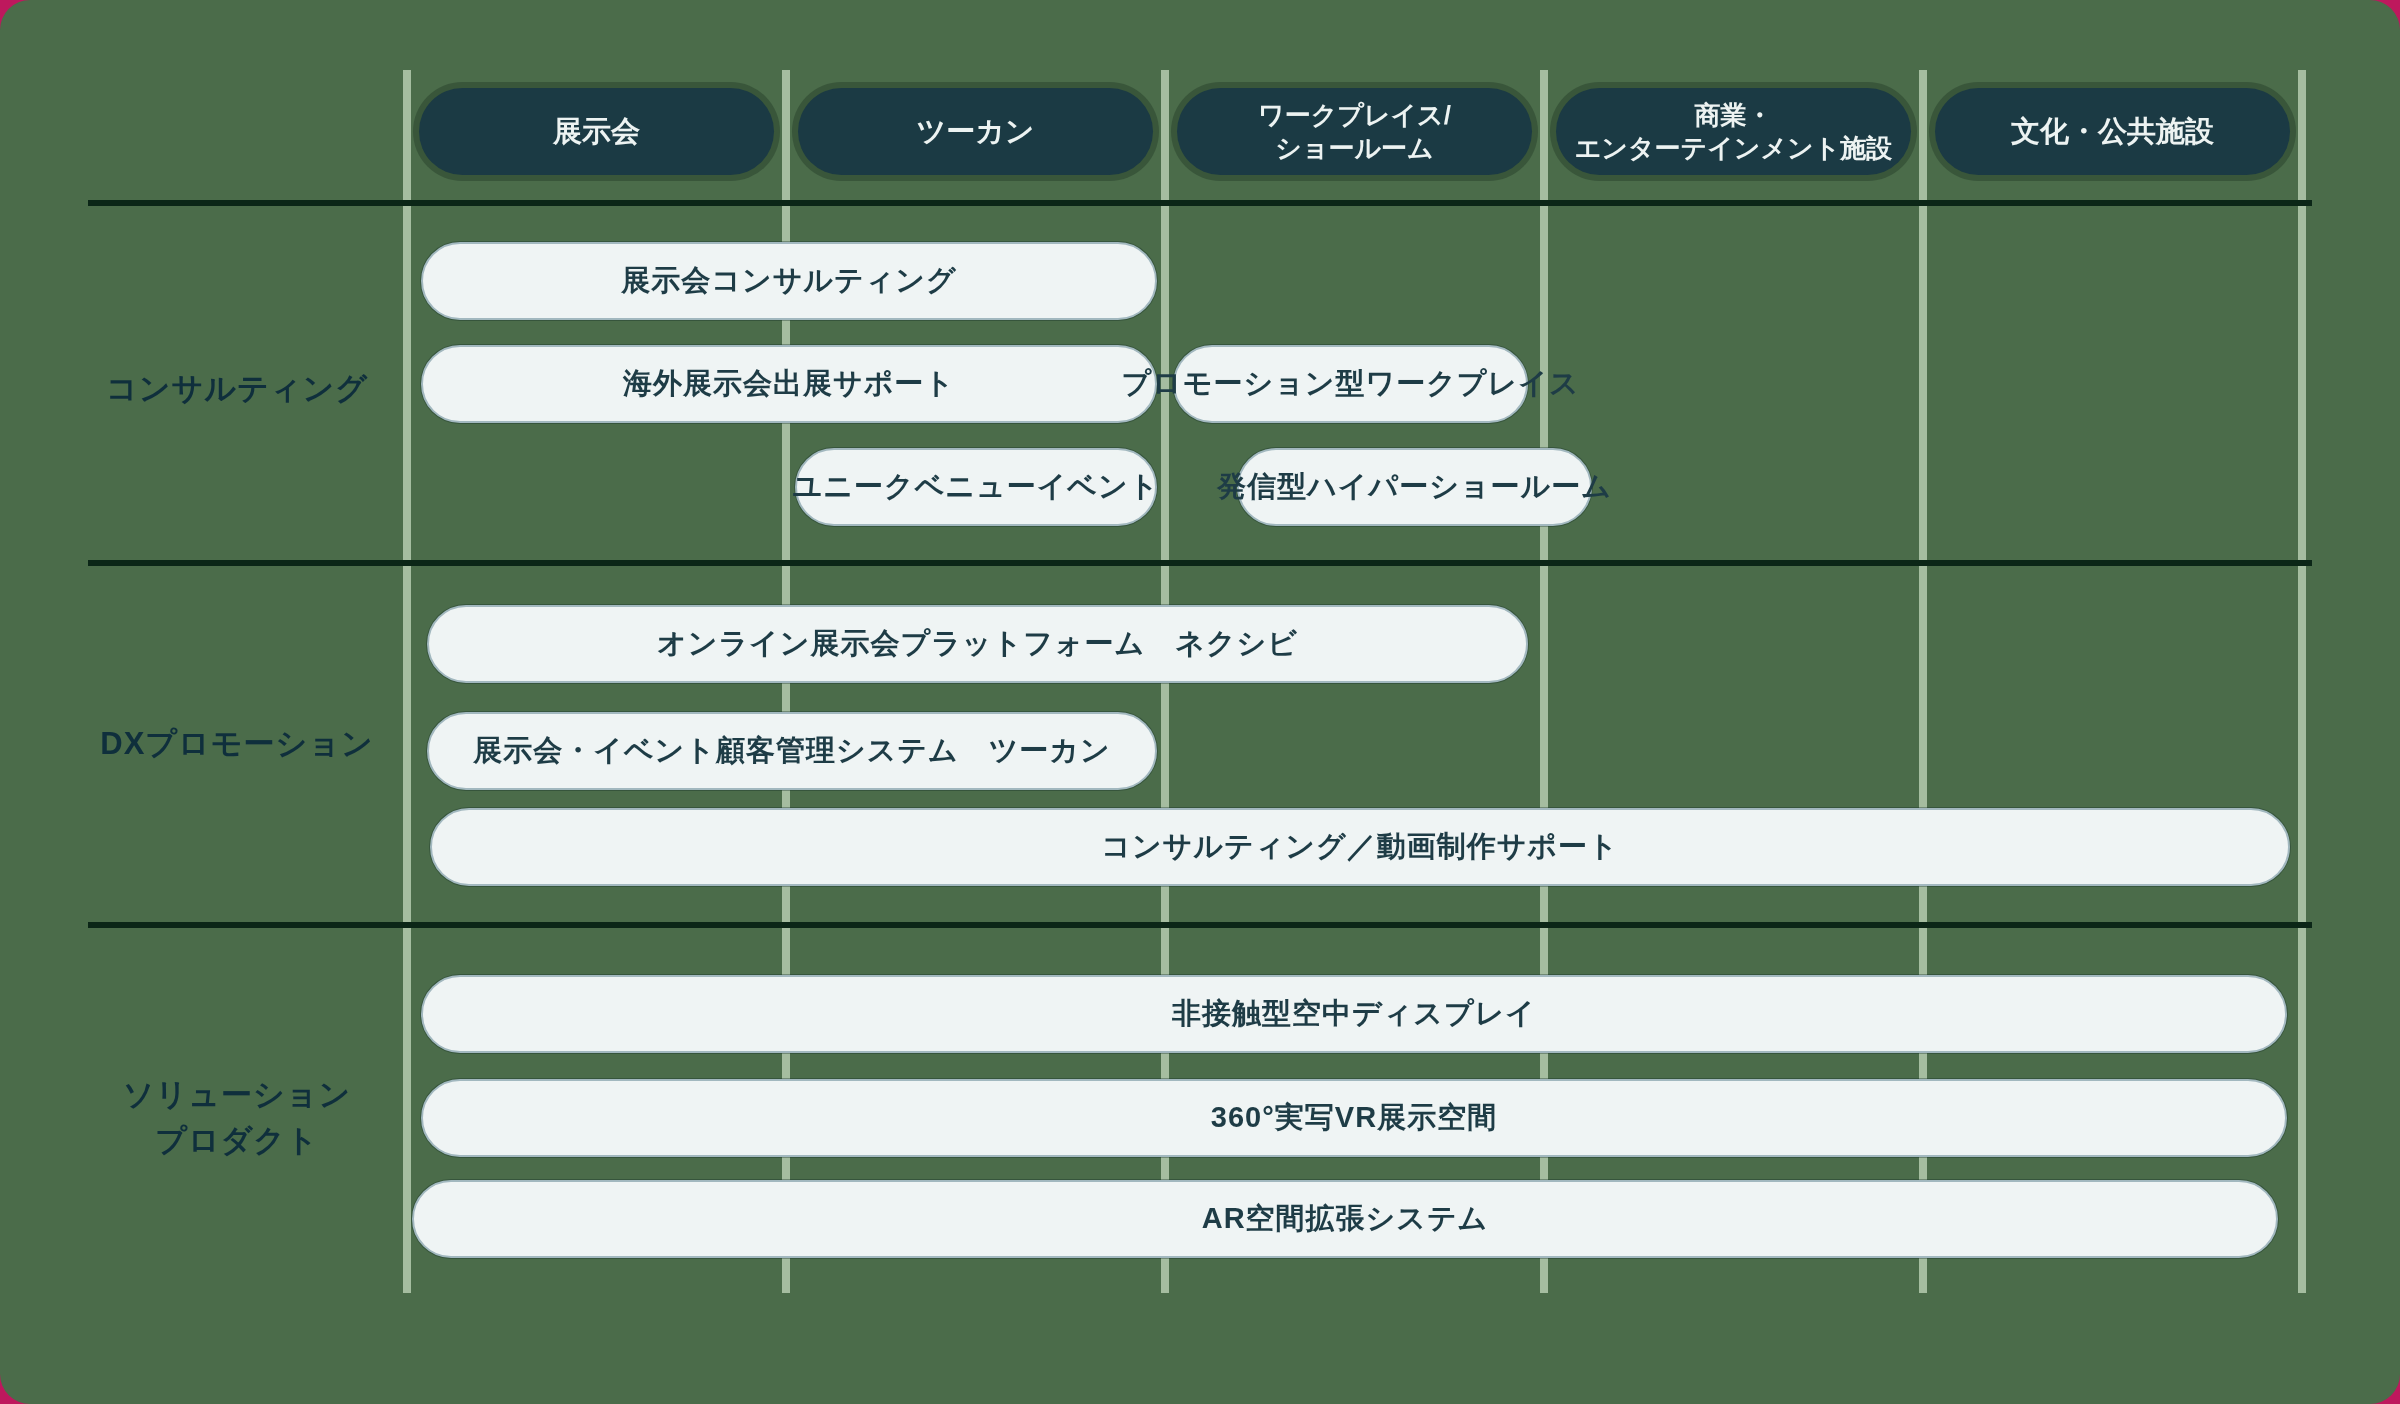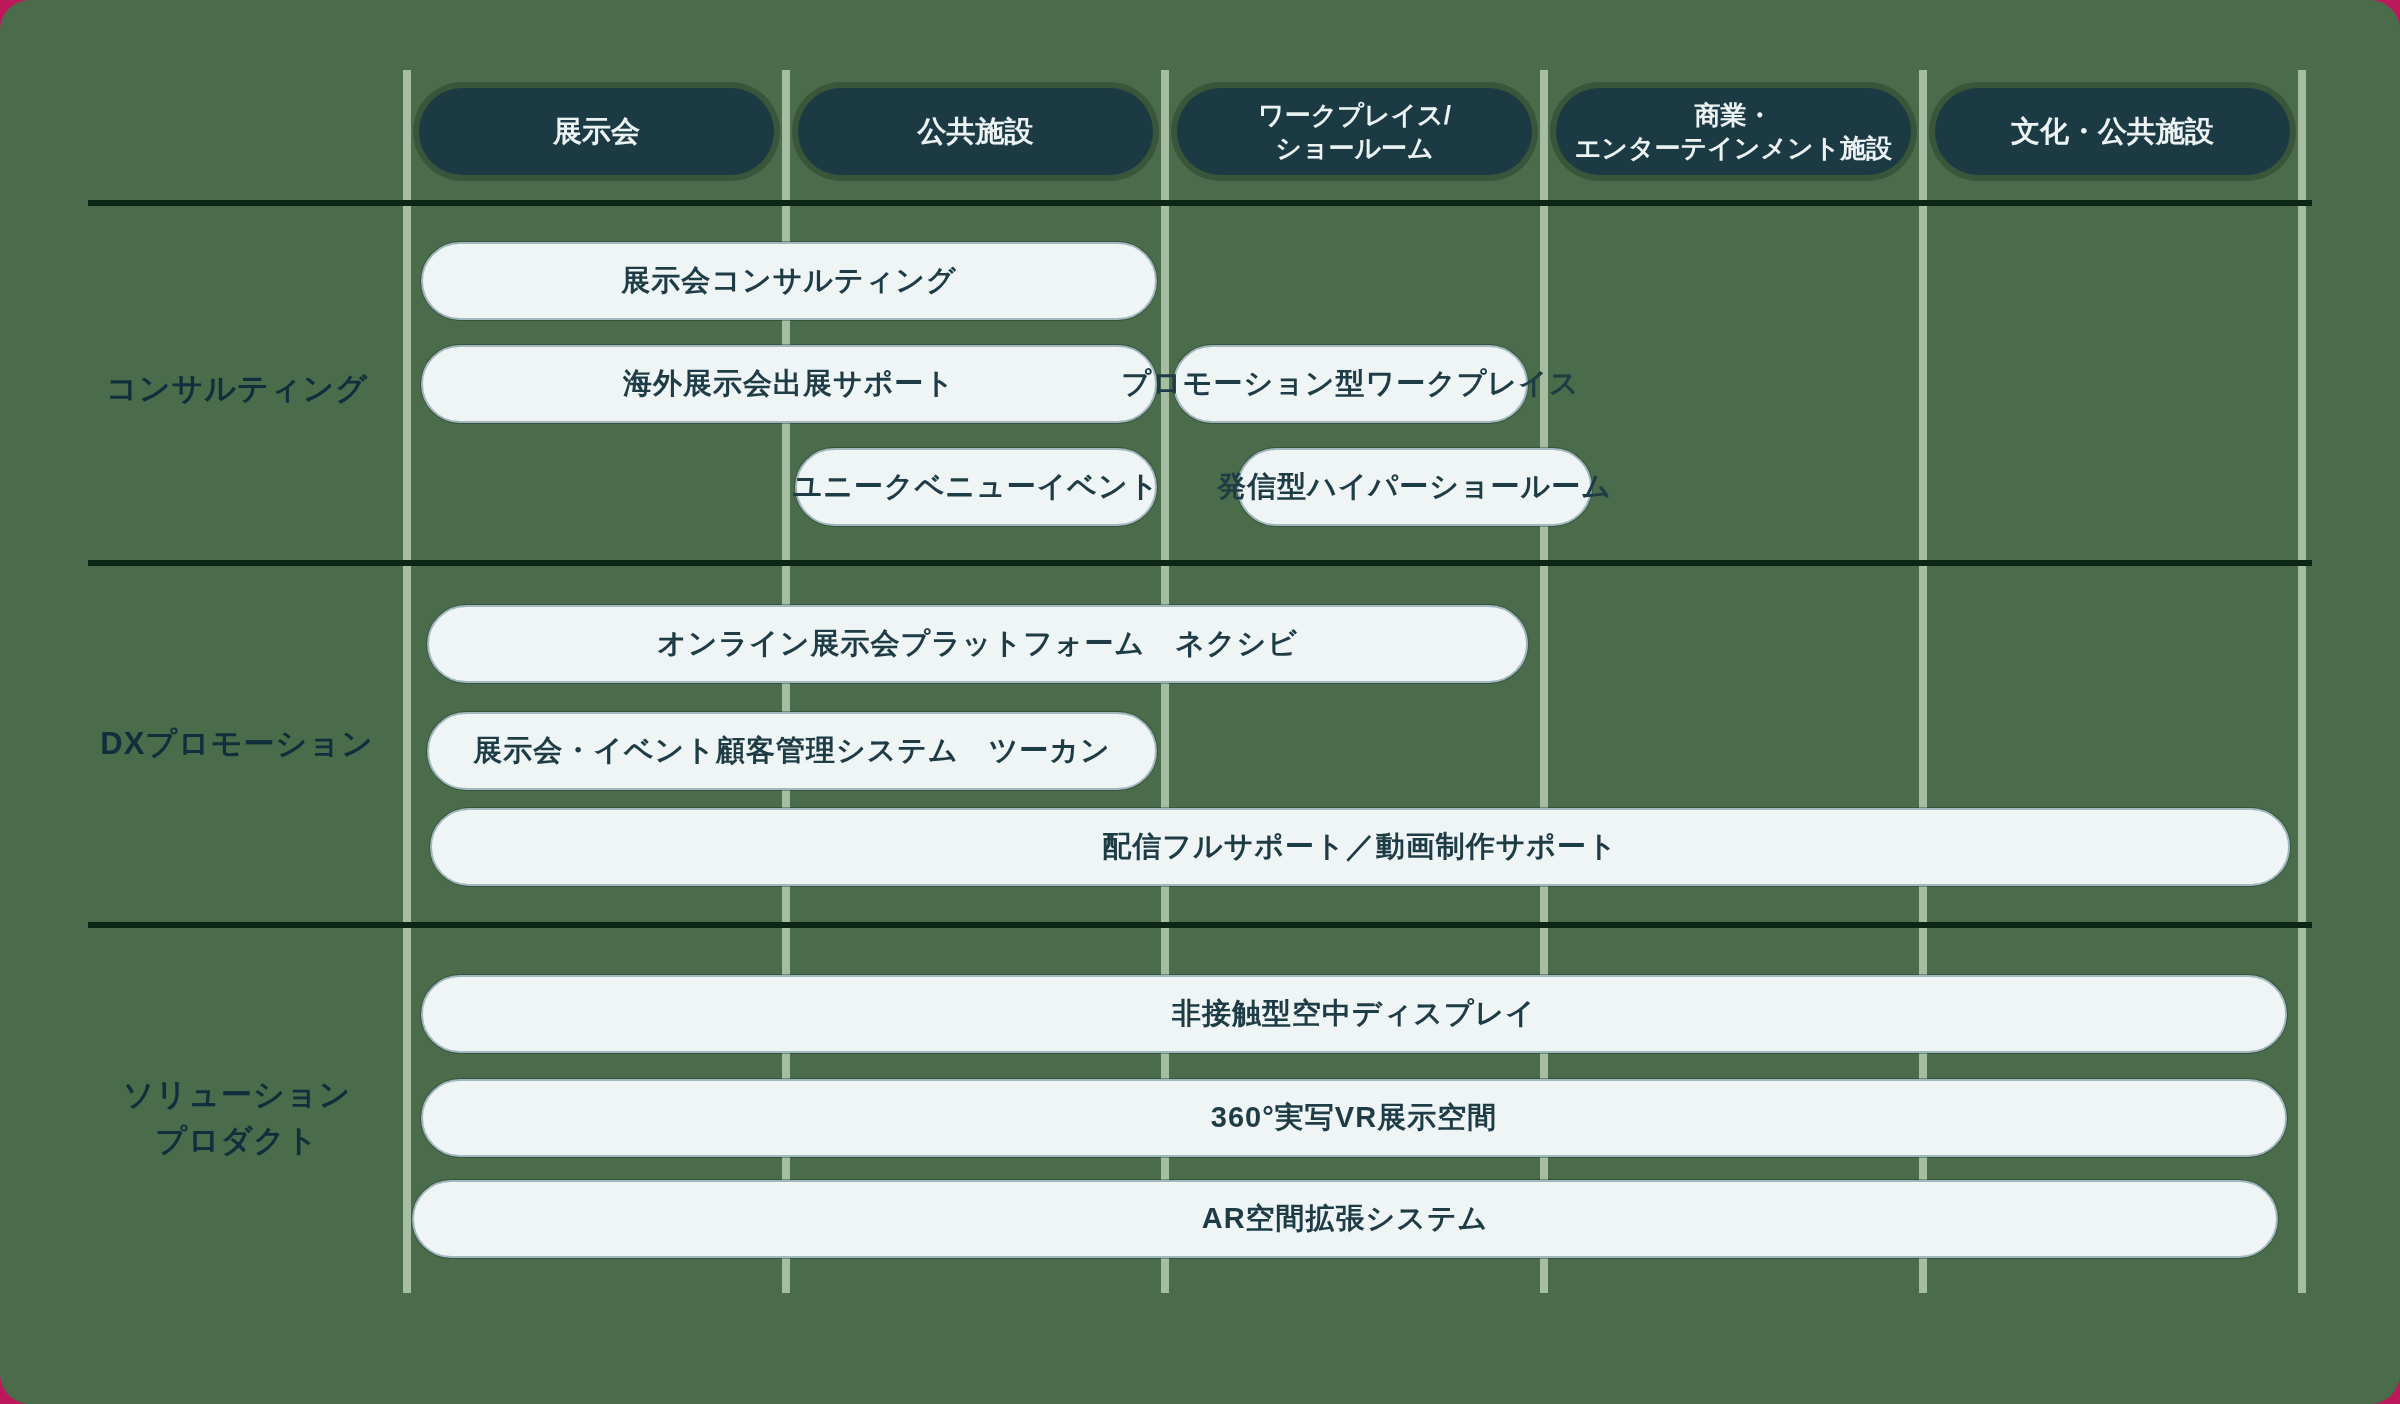--- a/index.html
+++ b/index.html
@@ -57,21 +57,21 @@
         <div class="vline" style="left: 2298px;"></div>
         <div class="hline" style="top: 200px;"></div>
         <div class="hline" style="top: 560px;"></div>
         <div class="hline" style="top: 922px;"></div>
       </div>
     <div id="headers-layer">
         <div class="col-header" style="left: 419px; width: 355px;">
           <span>展示会</span>
         </div>
         <div class="col-header" style="left: 798px; width: 355px;">
-          <span>公共施設</span>
+          <span>ツーカン</span>
         </div>
         <div class="col-header two-line" style="left: 1177px; width: 355px;">
           <span>ワークプレイス/<br>ショールーム</span>
         </div>
         <div class="col-header two-line" style="left: 1556px; width: 355px;">
           <span>商業・<br>エンターテインメント施設</span>
         </div>
         <div class="col-header" style="left: 1935px; width: 355px;">
           <span>文化・公共施設</span>
         </div>
@@ -79,20 +79,20 @@
     <div id="content-layer">
         <div class="section-label" style="left: 57px; top: 366px;">コンサルティング</div>
         <div class="pill" style="left: 421px; top: 242px; width: 736px;">展示会コンサルティング</div>
         <div class="pill" style="left: 421px; top: 345px; width: 736px;">海外展示会出展サポート</div>
         <div class="pill" style="left: 1173px; top: 345px; width: 355px;">プロモーション型ワークプレイス</div>
         <div class="pill" style="left: 795px; top: 448px; width: 362px;">ユニークベニューイベント</div>
         <div class="pill" style="left: 1237px; top: 448px; width: 355px;">発信型ハイパーショールーム</div>
         <div class="section-label" style="left: 57px; top: 721px;">DXプロモーション</div>
         <div class="pill" style="left: 427px; top: 605px; width: 1101px;">オンライン展示会プラットフォーム　ネクシビ</div>
         <div class="pill" style="left: 427px; top: 712px; width: 730px;">展示会・イベント顧客管理システム　ツーカン</div>
-        <div class="pill" style="left: 430px; top: 808px; width: 1860px;">配信フルサポート／動画制作サポート</div>
+        <div class="pill" style="left: 430px; top: 808px; width: 1860px;">コンサルティング／動画制作サポート</div>
         <div class="section-label" style="left: 57px; top: 1072px;">ソリューション<br>プロダクト</div>
         <div class="pill" style="left: 421px; top: 975px; width: 1866px;">非接触型空中ディスプレイ</div>
         <div class="pill" style="left: 421px; top: 1079px; width: 1866px;">360°実写VR展示空間</div>
         <div class="pill" style="left: 412px; top: 1180px; width: 1866px;">AR空間拡張システム</div>
       </div>
   </div>
 </div>
 
 </body></html>

